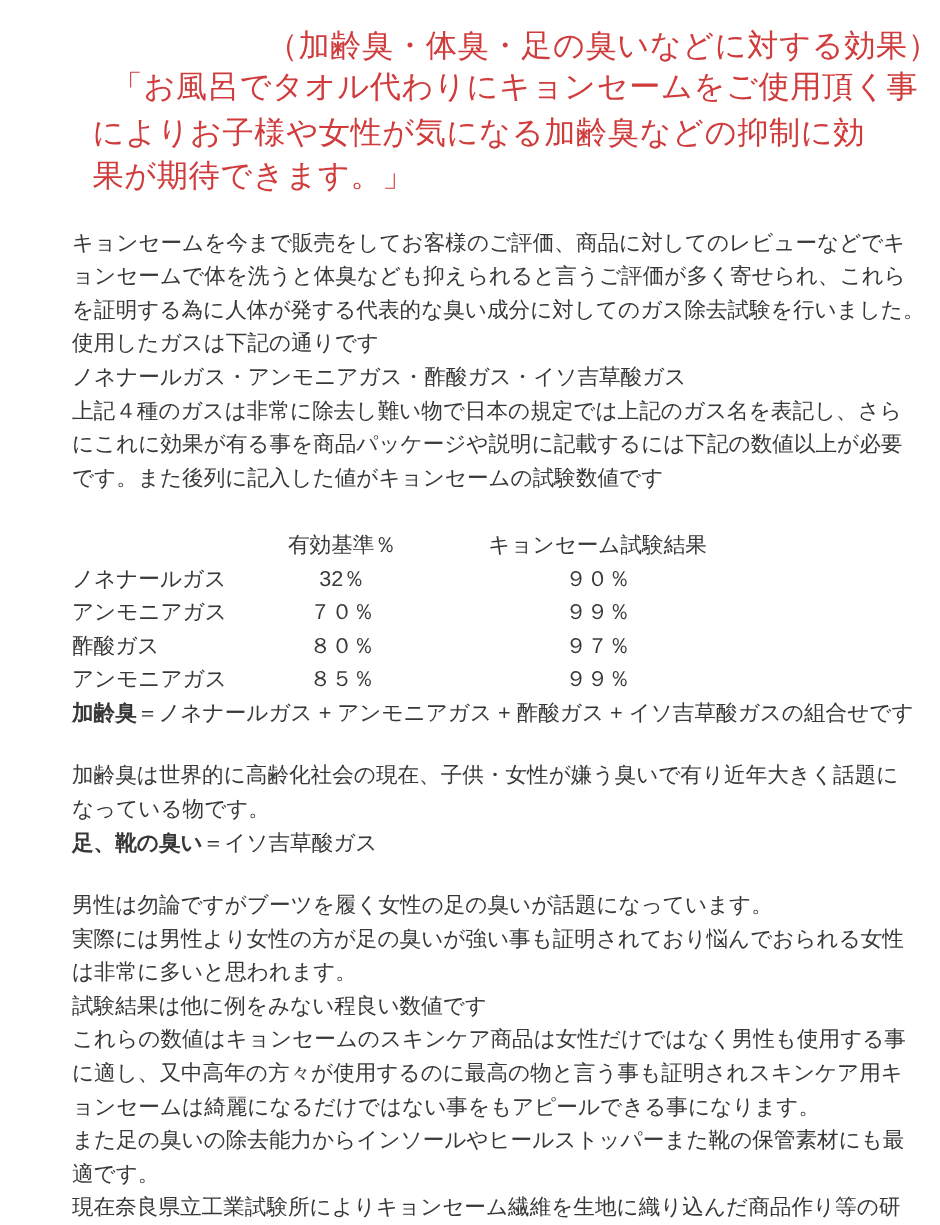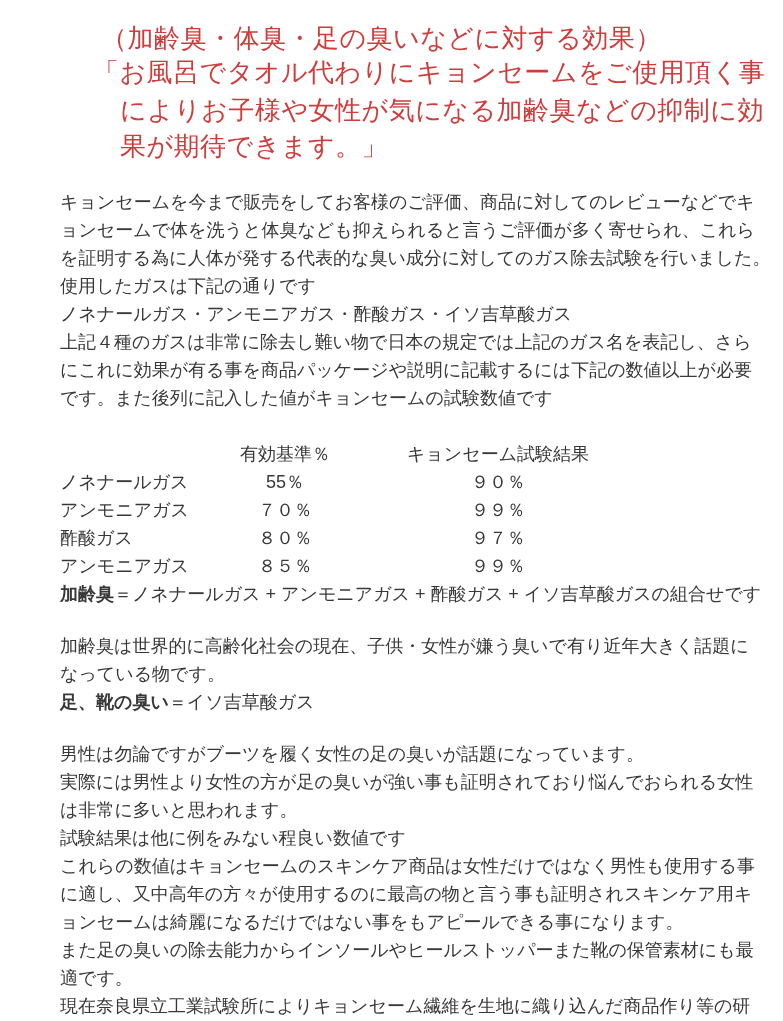--- a/index.html
+++ b/index.html
@@ -11,23 +11,23 @@
   }
   .page { position: relative; width: 783px; height: 1021px; overflow: hidden; background: #ffffff; }
   .heading {
     padding-top: 20px;
     color: var(--accent, #d03b3b);
     font-size: 26px;
     line-height: 36px;
     font-weight: 500;
     letter-spacing: 0.5px;
   }
-  .h-line1 { padding-left: 101px; }
+  .h-line1 { padding-left: 101px; text-align: right; }
   .h-line2 { padding-left: 93px; font-family: Liberation Mono, monospace; }
-  .h-line3, .h-line4 { padding-left: 120px; }
+  .h-line3, .h-line4 { padding-left: 77px; }
   .bodytext {
     margin-left: 60px;
     margin-top: 4px;
     width: 715px;
     font-size: 18px;
     line-height: 28px;
   }
   .pre { white-space: pre; margin-top: 24px; }
   .spacer { height: 28px; }
   .gas-table { font-size: 18px; line-height: 28px; }
@@ -63,21 +63,21 @@
     <div class="spacer"></div>
 
     <div class="gas-table">
       <div class="trow">
         <div class="t-gas"></div>
         <div class="t-std">有効基準％</div>
         <div class="t-res">キョンセーム試験結果</div>
       </div>
       <div class="trow">
         <div class="t-gas">ノネナールガス</div>
-        <div class="t-std">55％</div>
+        <div class="t-std">32％</div>
         <div class="t-res">９０％</div>
       </div>
       <div class="trow">
         <div class="t-gas">アンモニアガス</div>
         <div class="t-std">７０％</div>
         <div class="t-res">９９％</div>
       </div>
       <div class="trow">
         <div class="t-gas">酢酸ガス</div>
         <div class="t-std">８０％</div>

